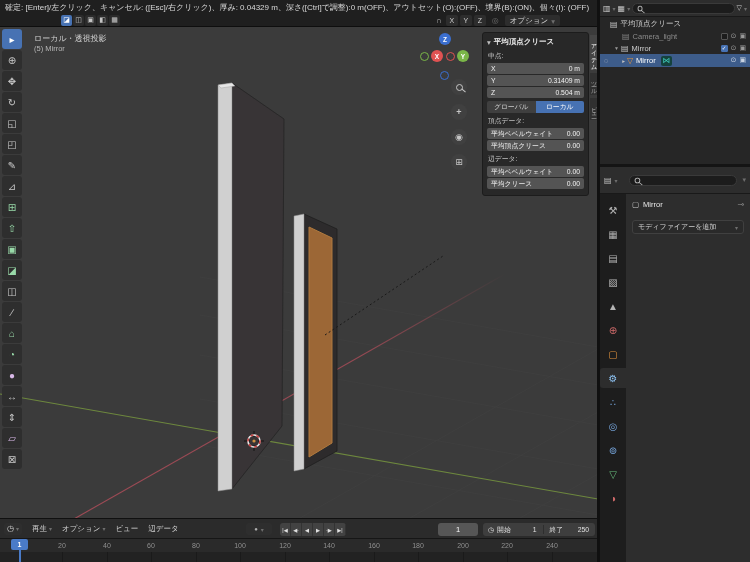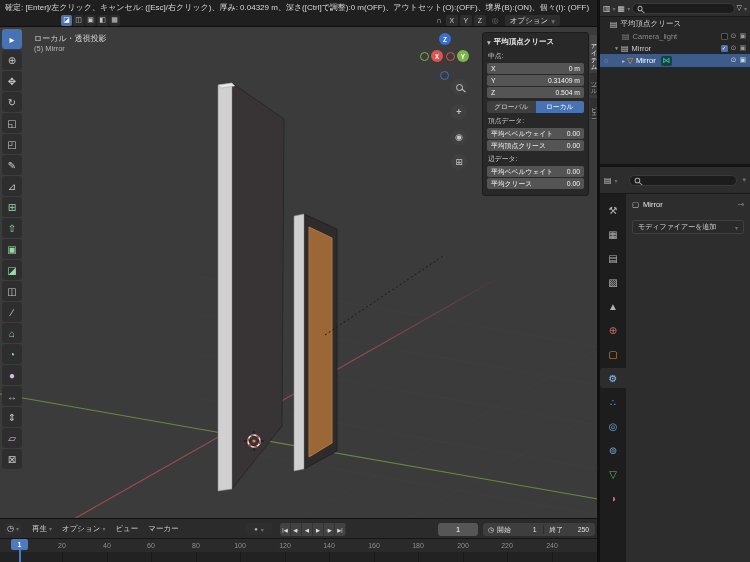--- a/index.html
+++ b/index.html
@@ -287,21 +287,21 @@
       <span class="dim" style="font-size:6px;">▾</span>
     </div>
     <div class="tl-menu">
       <span>オプション</span>
       <span class="dim" style="font-size:6px;">▾</span>
     </div>
     <div class="tl-menu">
       <span>ビュー</span>
     </div>
     <div class="tl-menu">
-      <span>マーカー</span>
+      <span>辺データ</span>
     </div>
     <div class="smallbtn" style="position:absolute;left:246px;top:4px;width:26px;gap:3px;">
       <span style="font-size:6px;color:#b0b0b0;">●</span>
       <span class="dim" style="font-size:6px;">▾</span>
     </div>
     <div class="transport">
       <div>|◀</div>
       <div>◀∙</div>
       <div>◀</div>
       <div>▶</div>

